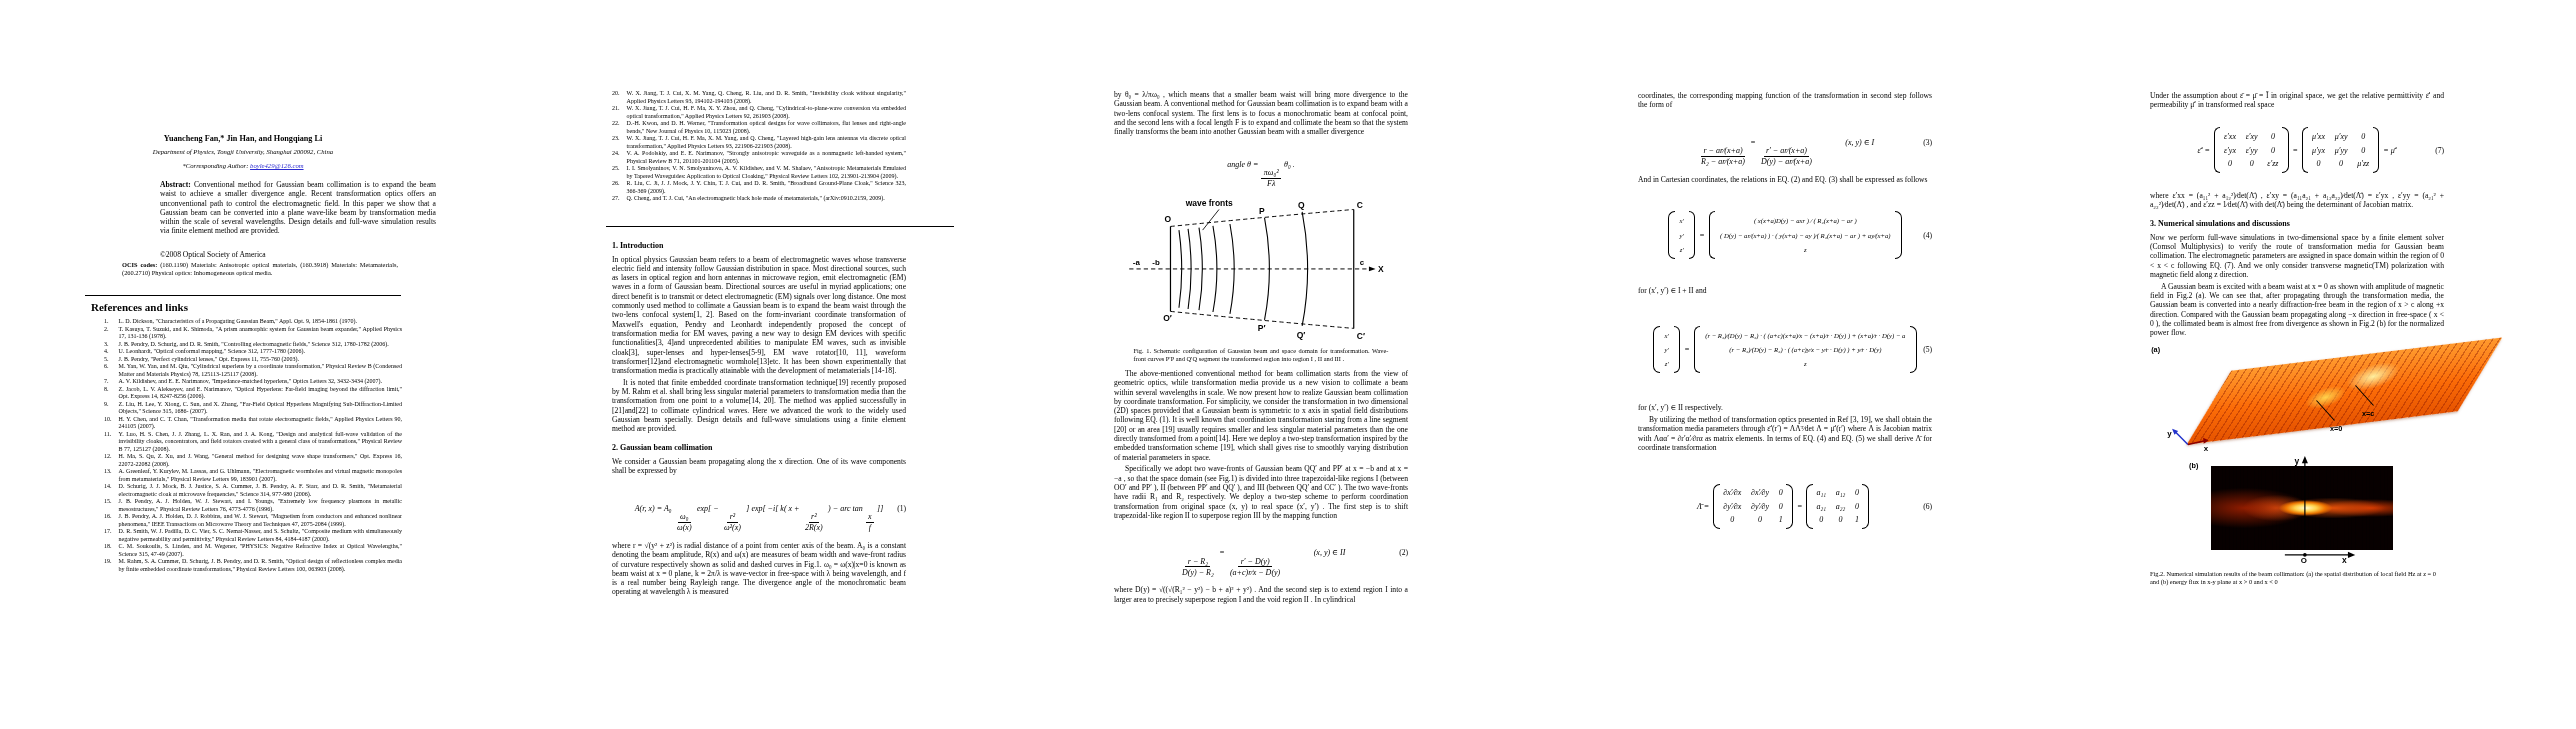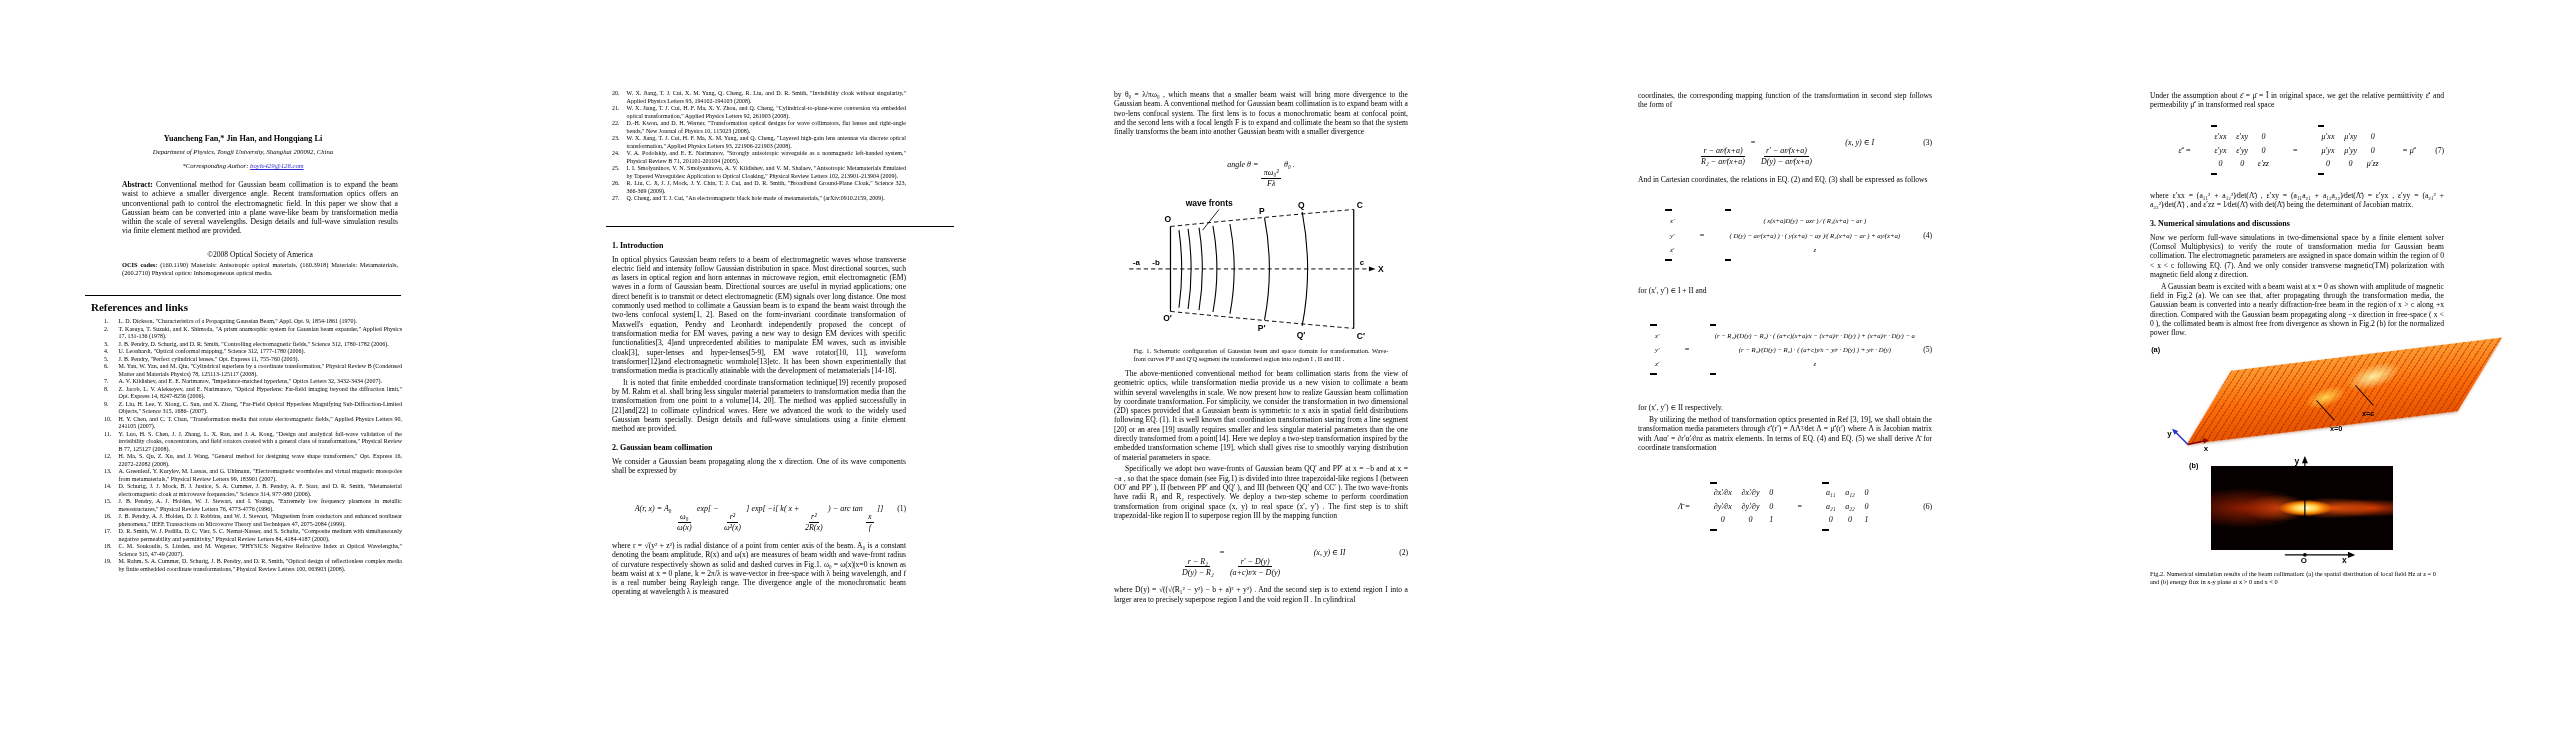--- a/index.html
+++ b/index.html
@@ -6,21 +6,21 @@
   .screen{position:relative;width:2576px;height:729px;background:#ffffff;overflow:hidden;
           font-family:"Liberation Serif","DejaVu Serif",serif;color:#000;}
   .page{position:absolute;top:0;height:729px;}
   #p1{left:0;width:515px;}
   #p2{left:515px;width:515px;}
   #p3{left:1030px;width:515px;}
   #p4{left:1546px;width:515px;}
   #p5{left:2061px;width:515px;}
   .abs{position:absolute;}
   .just{text-align:justify;}
-  .body-text{font-size:7.6px;line-height:9.3px;}
+  .body-text{font-size:7.6px;line-height:9.3px;margin-left:38px;}
   .indent{text-indent:11px;}
   .center{text-align:center;}
   .title{font-size:14.6px;font-weight:bold;line-height:17.6px;}
   .authors{font-size:8.2px;font-weight:bold;}
   .affil{font-size:6.7px;font-style:italic;}
   .corr{font-size:6.7px;font-style:italic;}
   .email{color:#2b2bd0;text-decoration:underline;cursor:pointer;}
   .abstract-label{font-weight:bold;}
   .ocis{font-size:6.4px;line-height:8px;}
   .ocis b{font-weight:bold;}
@@ -32,21 +32,21 @@
   .ref-t{flex:1;text-align:justify;}
   .h-sec{font-weight:bold;font-size:8px;margin:9.7px 0 4.9px 0;}
   .para{margin:0 0 2.4px 0;}
   .eq{display:flex;align-items:center;justify-content:center;position:relative;
       font-style:italic;font-size:8px;margin:8.5px 0;min-height:24px;}
   .eq .lbl{position:absolute;right:0;font-style:normal;font-size:7.6px;}
   .eq .cond{margin-left:28px;}
   .fr{display:inline-flex;flex-direction:column;align-items:center;margin:0 3px;}
   .fr .n{border-bottom:0.6px solid #000;padding:0 2.4px 0.6px 2.4px;white-space:nowrap;margin-top:28px;}
   .fr .d{padding:0.6px 2.4px 0 2.4px;white-space:nowrap;}
-  .mat{display:flex;align-items:stretch;margin:0 20px;flex-direction:column;}
+  .mat{display:flex;align-items:stretch;margin:0 4px;}
   .pl{width:5.5px;border:1px solid #000;border-right:none;border-radius:6.7px 0 0 6.7px;}
   .pr{width:5.5px;border:1px solid #000;border-left:none;border-radius:0 6.7px 6.7px 0;}
   .mcells{display:grid;align-items:center;justify-items:center;gap:4.3px 9.7px;padding:4.9px 3.6px;}
   .m3{grid-template-columns:auto auto auto;}
   .mrow{display:contents;}
   .vecrows{display:grid;gap:7.3px 0;padding:6px 4.9px;align-items:center;justify-items:center;}
   .vecrows .t{white-space:nowrap;font-size:6.7px;}
   .caption{font-size:6.4px;line-height:8.2px;}
   .figlabel{font-family:"Liberation Sans","DejaVu Sans",sans-serif;font-weight:bold;font-size:7.3px;}
   svg text{font-family:"Liberation Sans","DejaVu Sans",sans-serif;font-weight:bold;}
@@ -78,21 +78,21 @@
 
   <div class="page" id="p1">
     <div class="abs center authors" style="left:73px;top:134px;width:340px;">Yuancheng Fan,* Jin Han, and Hongqiang Li</div>
     <div class="abs center affil" style="left:73px;top:148px;width:340px;">Department of Physics, Tongji University, Shanghai 200092, China</div>
     <div class="abs center corr" style="left:73px;top:162px;width:340px;">
       <span>*Corresponding Author: </span><span class="email">boyle429@126.com</span>
     </div>
     <div class="abs just body-text" style="left:122px;top:180px;width:276px;">
       <span class="abstract-label">Abstract:</span><span> Conventional method for Gaussian beam collimation is to expand the beam waist to achieve a smaller divergence angle. Recent transformation optics offers an unconventional path to control the electromagnetic field. In this paper we show that a Gaussian beam can be converted into a plane wave-like beam by transformation media within the scale of several wavelengths. Design details and full-wave simulation results via finite element method are provided.</span>
     </div>
-    <div class="abs body-text" style="left:122px;top:250px;width:276px;text-align:center;">©2008 Optical Society of America</div>
+    <div class="abs body-text" style="left:122px;top:250px;width:276px;">©2008 Optical Society of America</div>
     <div class="abs just ocis" style="left:122px;top:261px;width:276px;">
       <b>OCIS codes:</b><span> (160.1190) Materials: Anisotropic optical materials, (160.3918) Materials: Metamaterials, (260.2710) Physical optics: Inhomogeneous optical media.</span>
     </div>
     <div class="abs rule" style="left:85px;top:295px;width:316px;"></div>
     <div class="abs refs-heading" style="left:91px;top:301px;">References and links</div>
     <div class="abs refs" style="left:104px;top:318px;width:298px;">
 
         <div class="ref">
           <span class="ref-n">1.</span>
           <span class="ref-t">L. D. Dickson, "Characteristics of a Propagating Gaussian Beam," Appl. Opt. 9, 1854-1861 (1970).</span>

